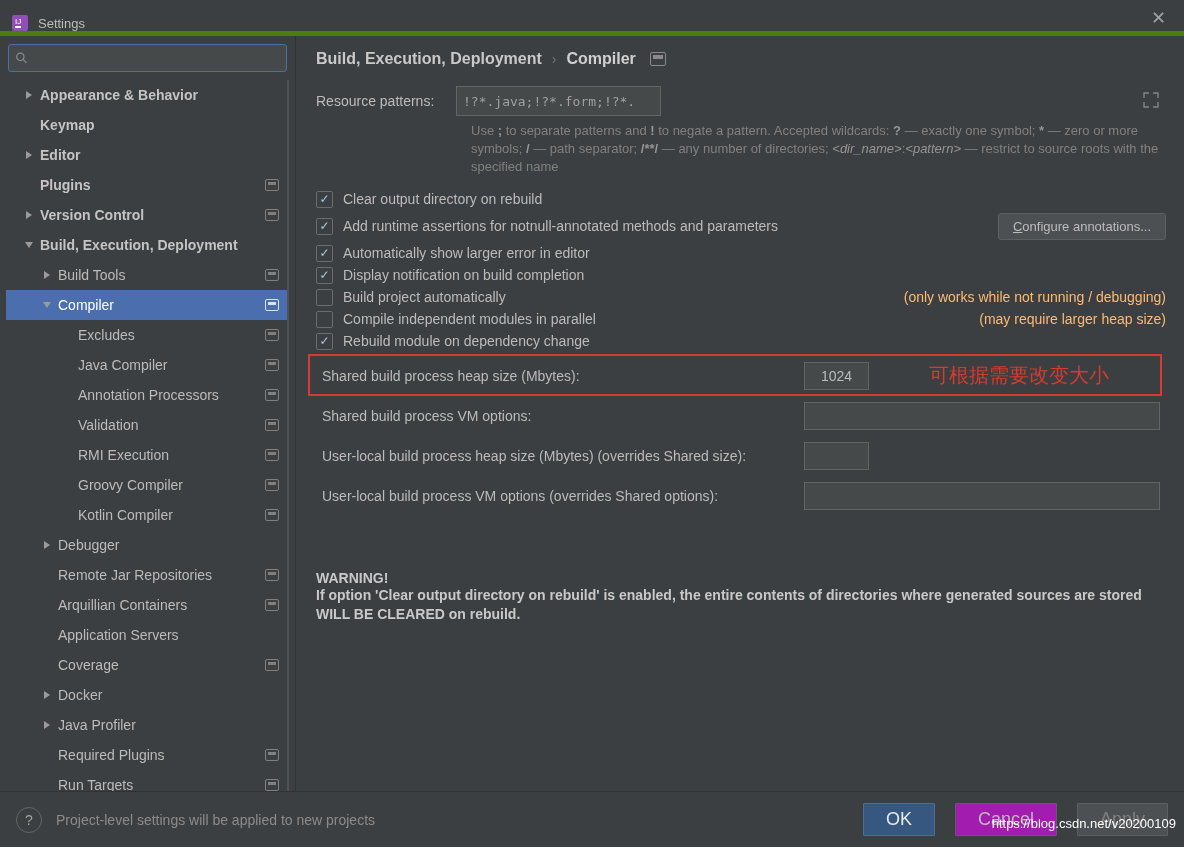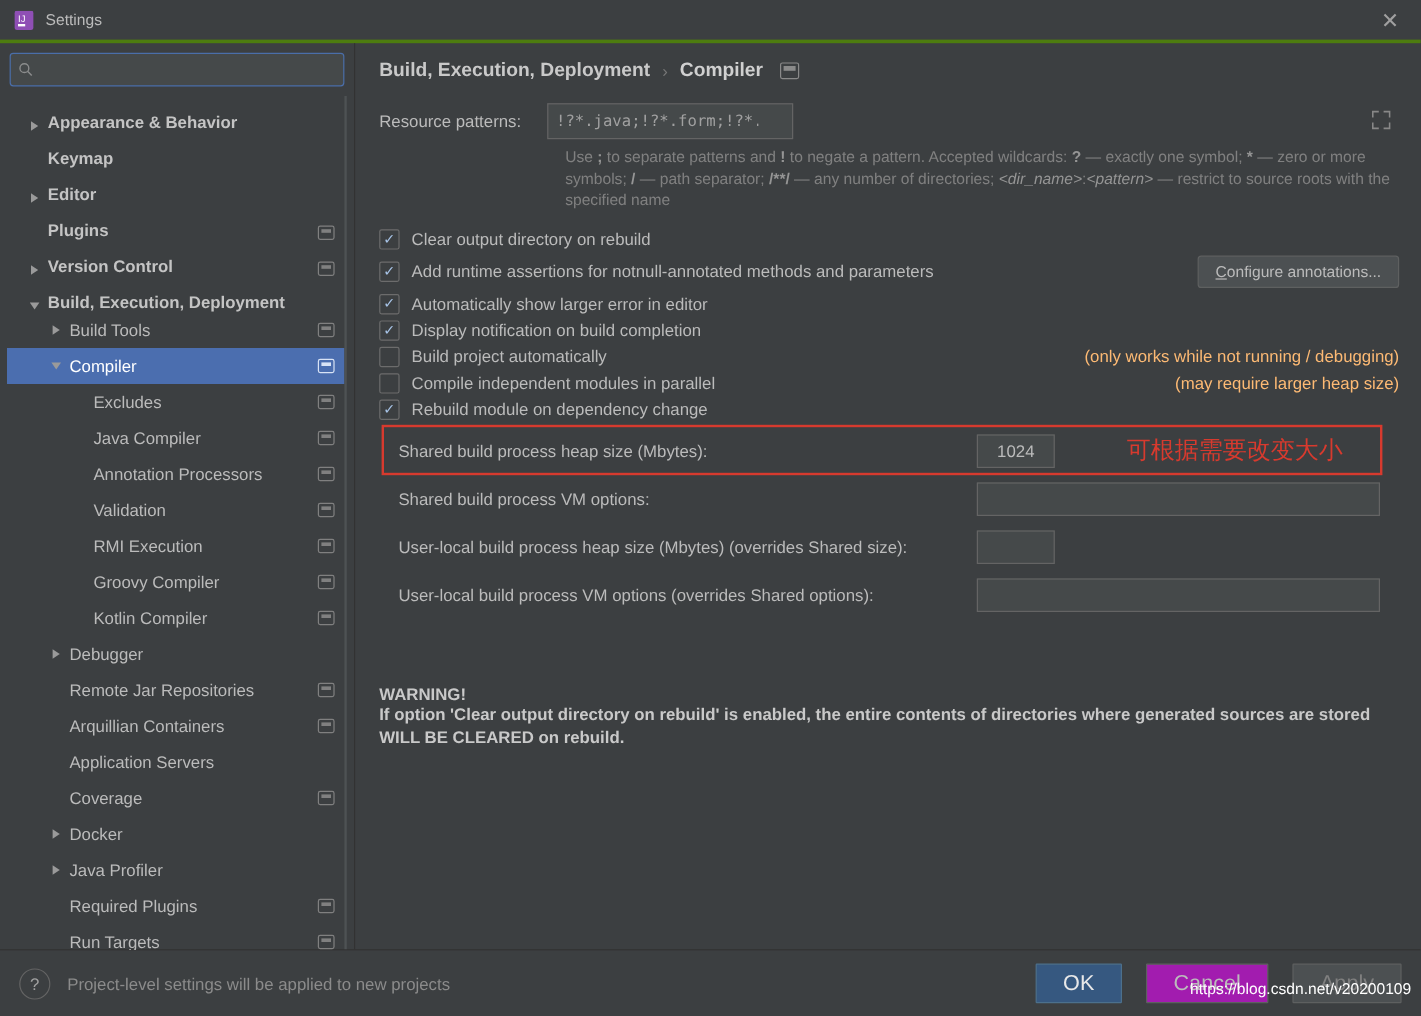--- a/index.html
+++ b/index.html
@@ -9,23 +9,23 @@
     color: #bbbbbb;
     font-size: 13px;
     width: 1184px;
     height: 847px;
     overflow: hidden;
     position: relative;
   }
   .titlebar {
     height: 36px;
     display: flex;
-    align-items: center;
+    align-items: flex-end;
     padding: 0 12px;
-    border-bottom: 3px solid #4d7c0f;
+    border-bottom: 5px solid #4d7c0f;
   }
   .app-icon {
     width: 16px; height: 16px;
     margin-right: 10px;
     position: relative;
   }
   .app-icon svg { width: 16px; height: 16px; }
   .title-text { color: #bbbbbb; font-size: 13px; }
   .close-x {
     margin-left: auto;
@@ -73,21 +73,21 @@
   }
   .tree-row {
     display: flex;
     align-items: center;
     height: 30px;
     padding-right: 8px;
     font-size: 14px;
     cursor: pointer;
     position: relative;
   }
-  .tree-row.lvl0 { padding-left: 18px; align-items: flex-end; }
+  .tree-row.lvl0 { padding-left: 18px; }
   .tree-row.lvl1 { padding-left: 36px; }
   .tree-row.lvl2 { padding-left: 56px; }
   .caret {
     width: 10px;
     height: 10px;
     margin-right: 6px;
     display: inline-flex;
     align-items: center;
     justify-content: center;
     color: #9a9a9a;
@@ -204,21 +204,21 @@
     margin-left: auto;
     padding: 5px 14px;
     background: #4c5052;
     border: 1px solid #5e6060;
     color: #bbbbbb;
     border-radius: 3px;
     font-size: 13px;
   }
   .cfg-btn span.u { text-decoration: underline; }
 
-  .field-grid .form-row { margin: 12px 16px; }
+  .field-grid .form-row { margin: 12px 6px; }
   .field-grid .label { width: 482px; font-size: 14px; }
   .num-input, .txt-input {
     background: #45494a;
     border: 1px solid #646464;
     color: #bbbbbb;
     height: 28px;
     padding: 0 6px;
     font-size: 14px;
     text-align: center;
   }

